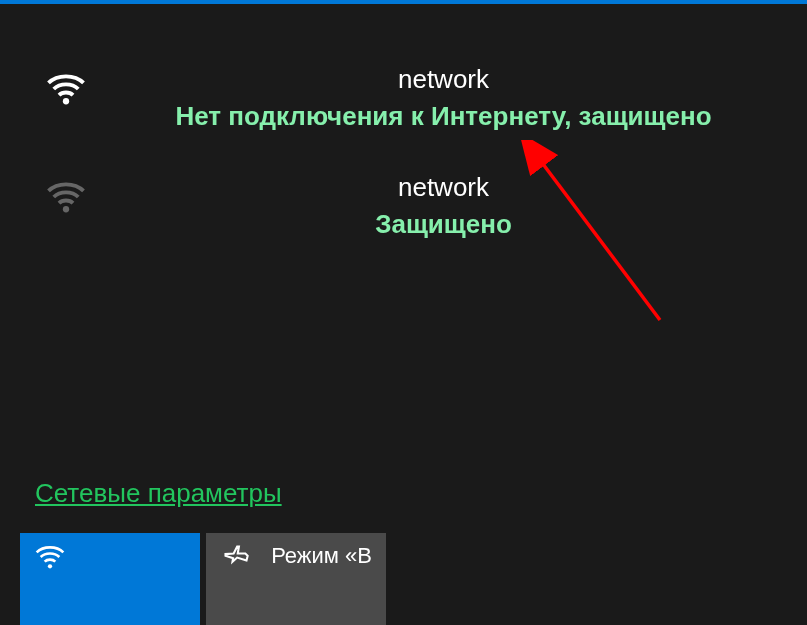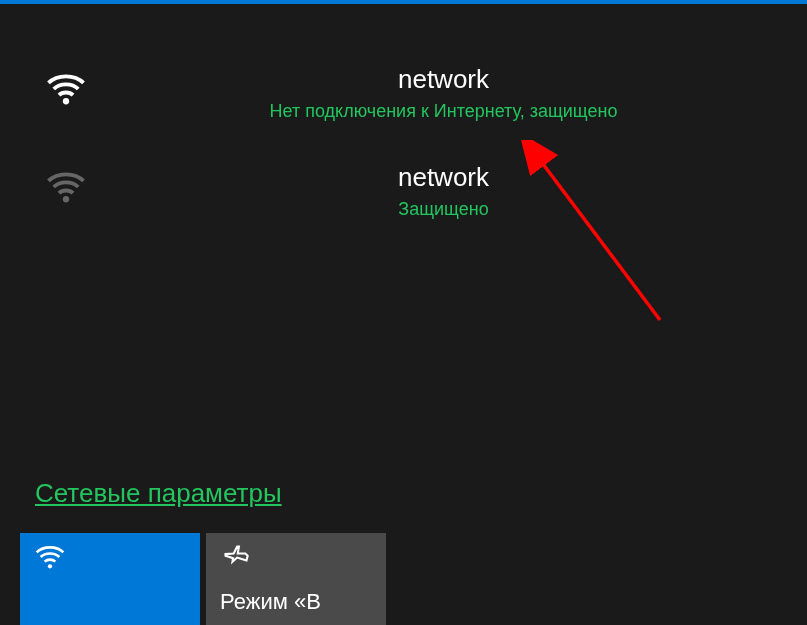--- a/index.html
+++ b/index.html
@@ -41,23 +41,23 @@
     .network-info {
       flex: 1;
     }
     .network-name {
       font-size: 26px;
       color: #fff;
       font-weight: 400;
       margin-bottom: 6px;
     }
     .network-status {
-      font-size: 18px;
-      color: #22c55e;
-      font-weight: 400;
+      font-size: 26px;
+      color: #86efac;
+      font-weight: 700;
     }
     .settings-section {
       position: absolute;
       bottom: 0;
       left: 0;
       right: 0;
     }
     .settings-link {
       font-size: 26px;
       color: #22c55e;
@@ -69,21 +69,20 @@
     .quick-actions {
       display: flex;
       gap: 6px;
       padding: 0 20px 0 20px;
     }
     .quick-tile {
       width: 180px;
       height: 92px;
       padding: 10px 14px;
       display: flex;
-      flex-direction: column;
       justify-content: space-between;
       cursor: pointer;
     }
     .quick-tile.active {
       background: #0078d7;
     }
     .quick-tile.inactive {
       background: #4a4a4a;
     }
     .tile-icon {

